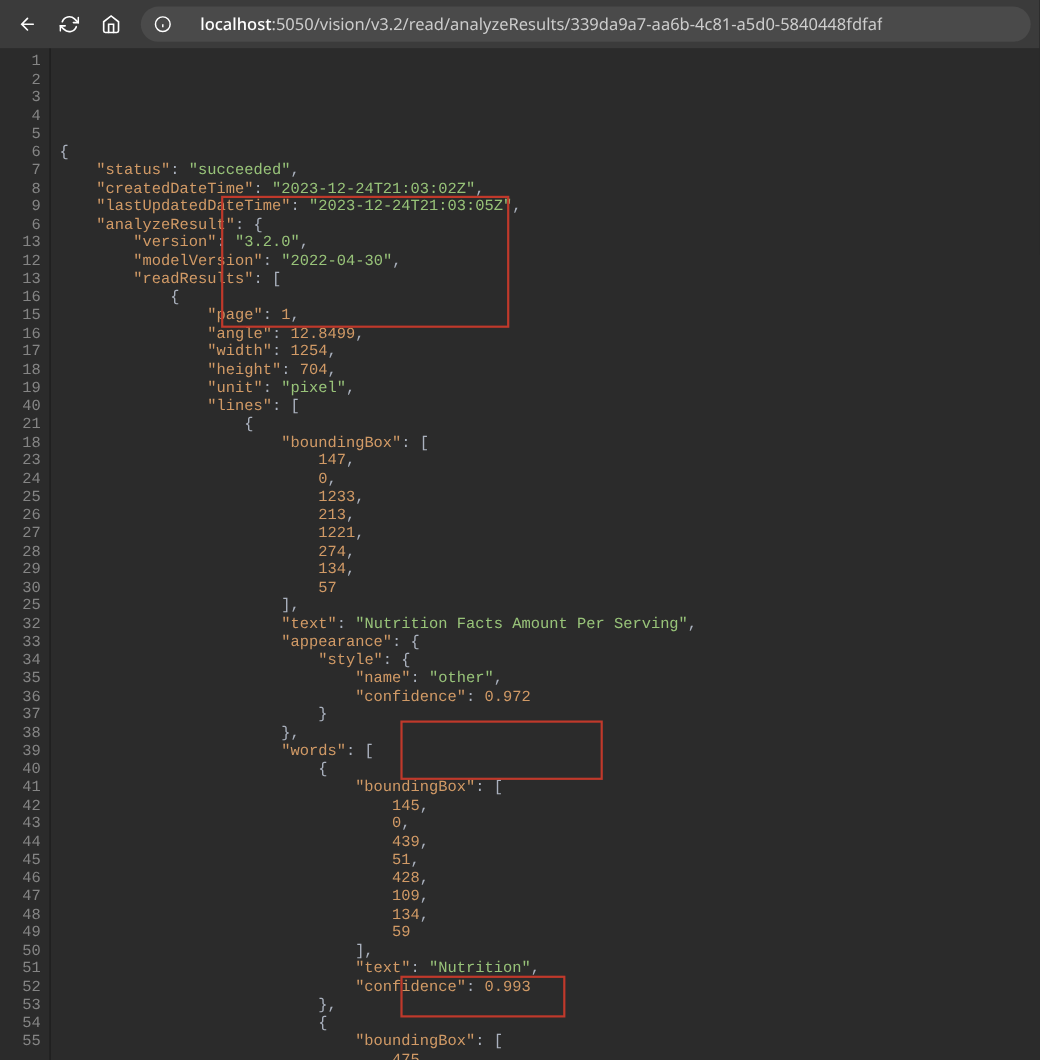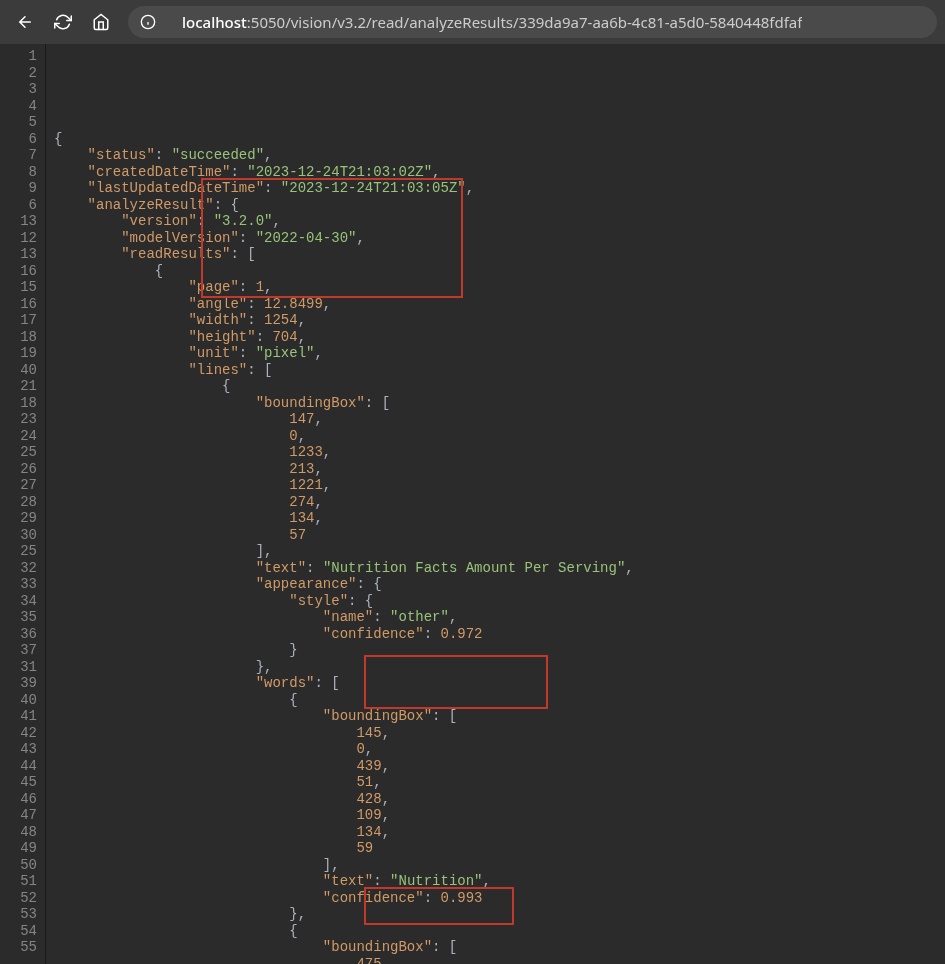--- a/index.html
+++ b/index.html
@@ -152,21 +152,21 @@
       <div>28</div>
       <div>29</div>
       <div>30</div>
       <div>25</div>
       <div>32</div>
       <div>33</div>
       <div>34</div>
       <div>35</div>
       <div>36</div>
       <div>37</div>
-      <div>31</div>
+      <div>38</div>
       <div>39</div>
       <div>40</div>
       <div>41</div>
       <div>42</div>
       <div>43</div>
       <div>44</div>
       <div>45</div>
       <div>46</div>
       <div>47</div>
       <div>48</div>

